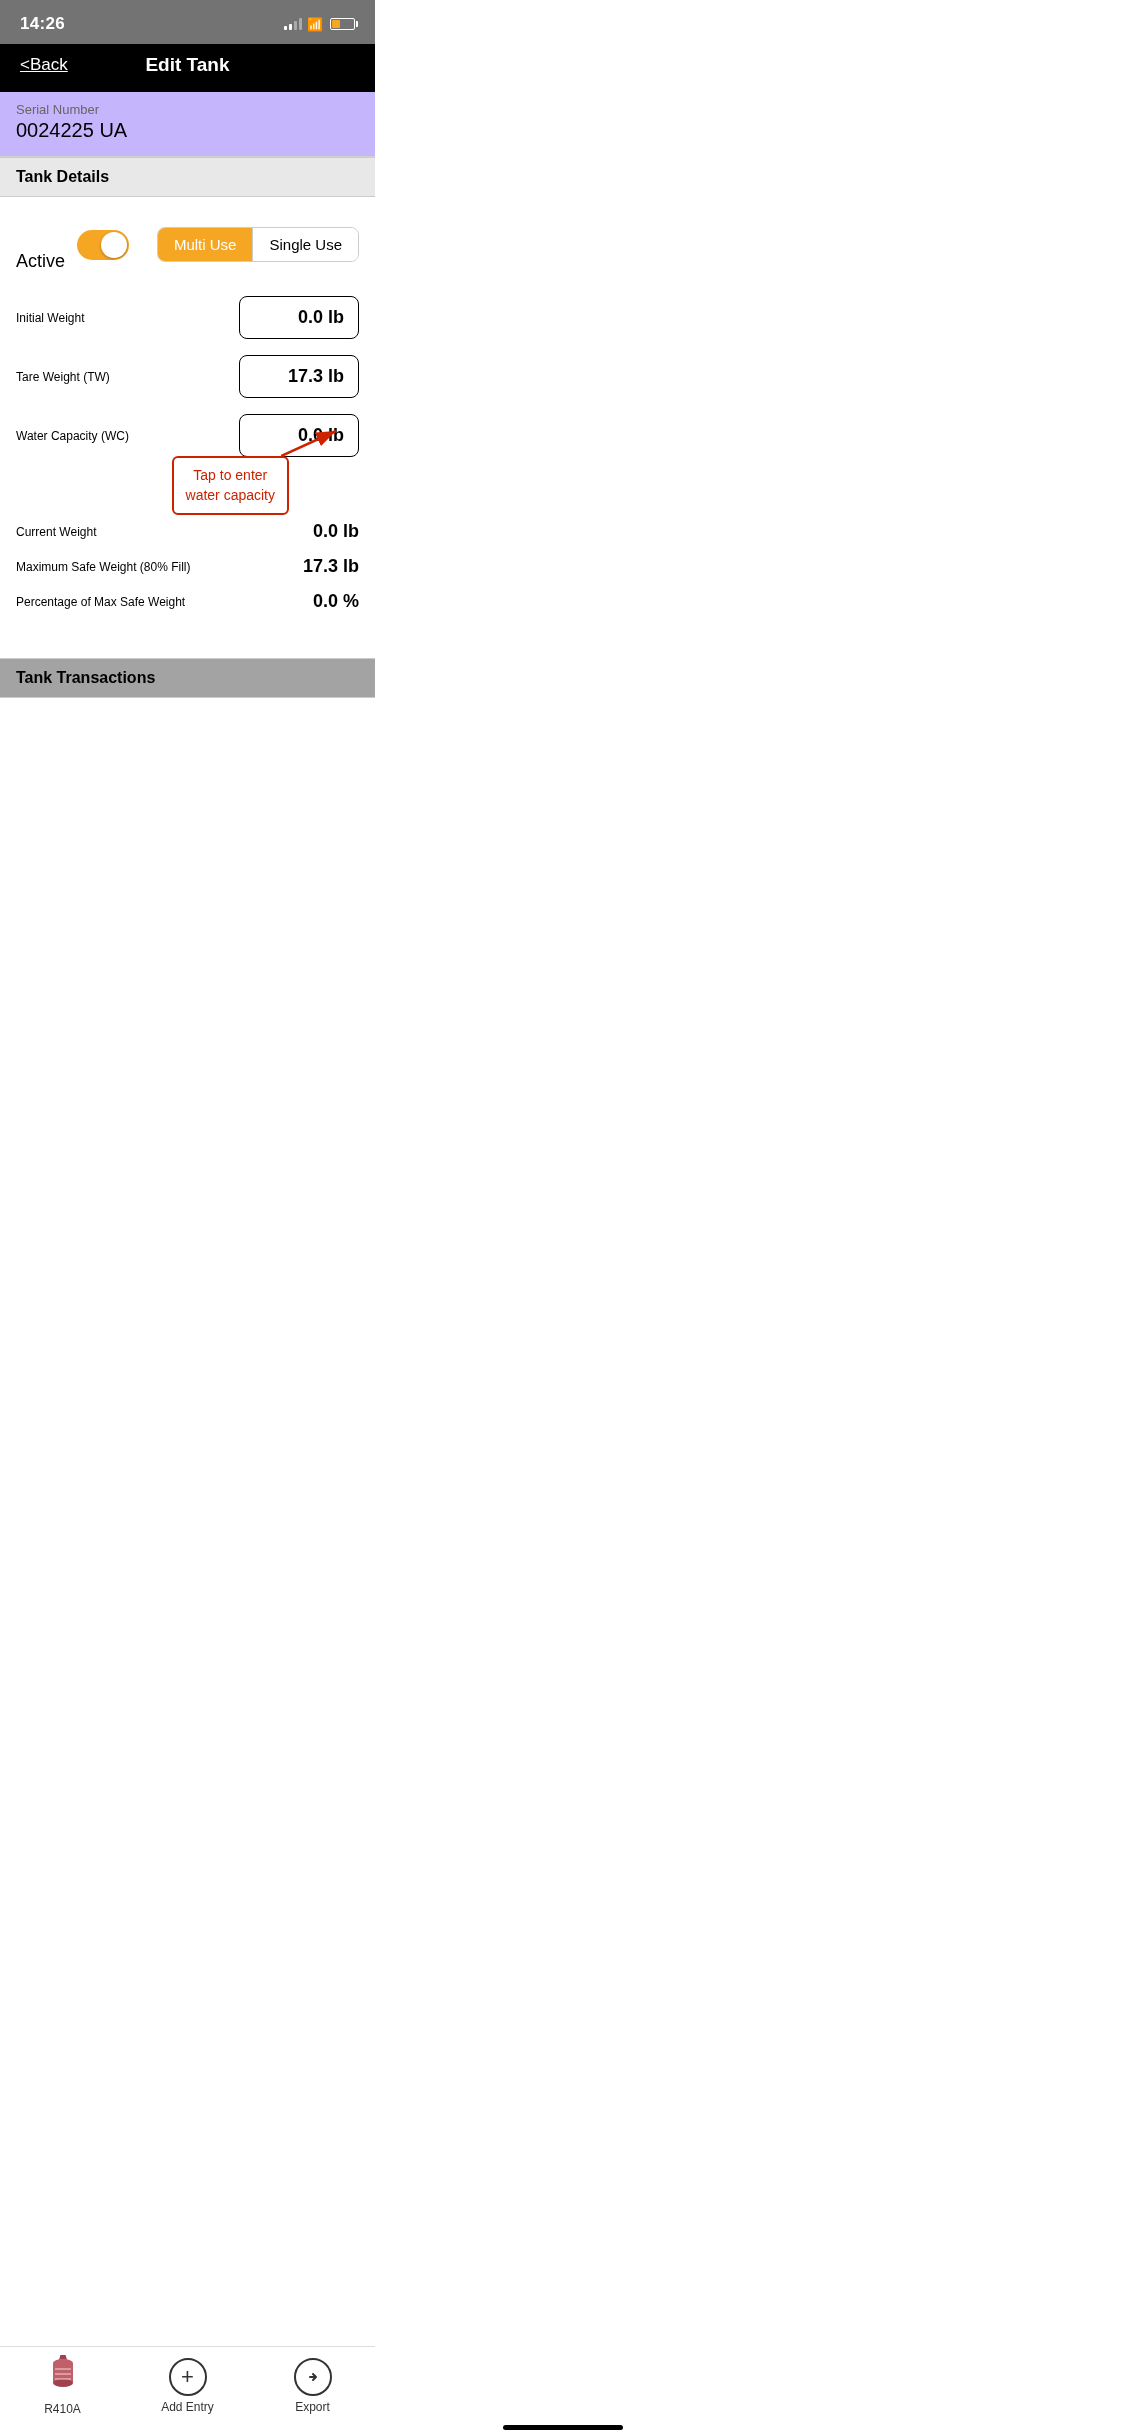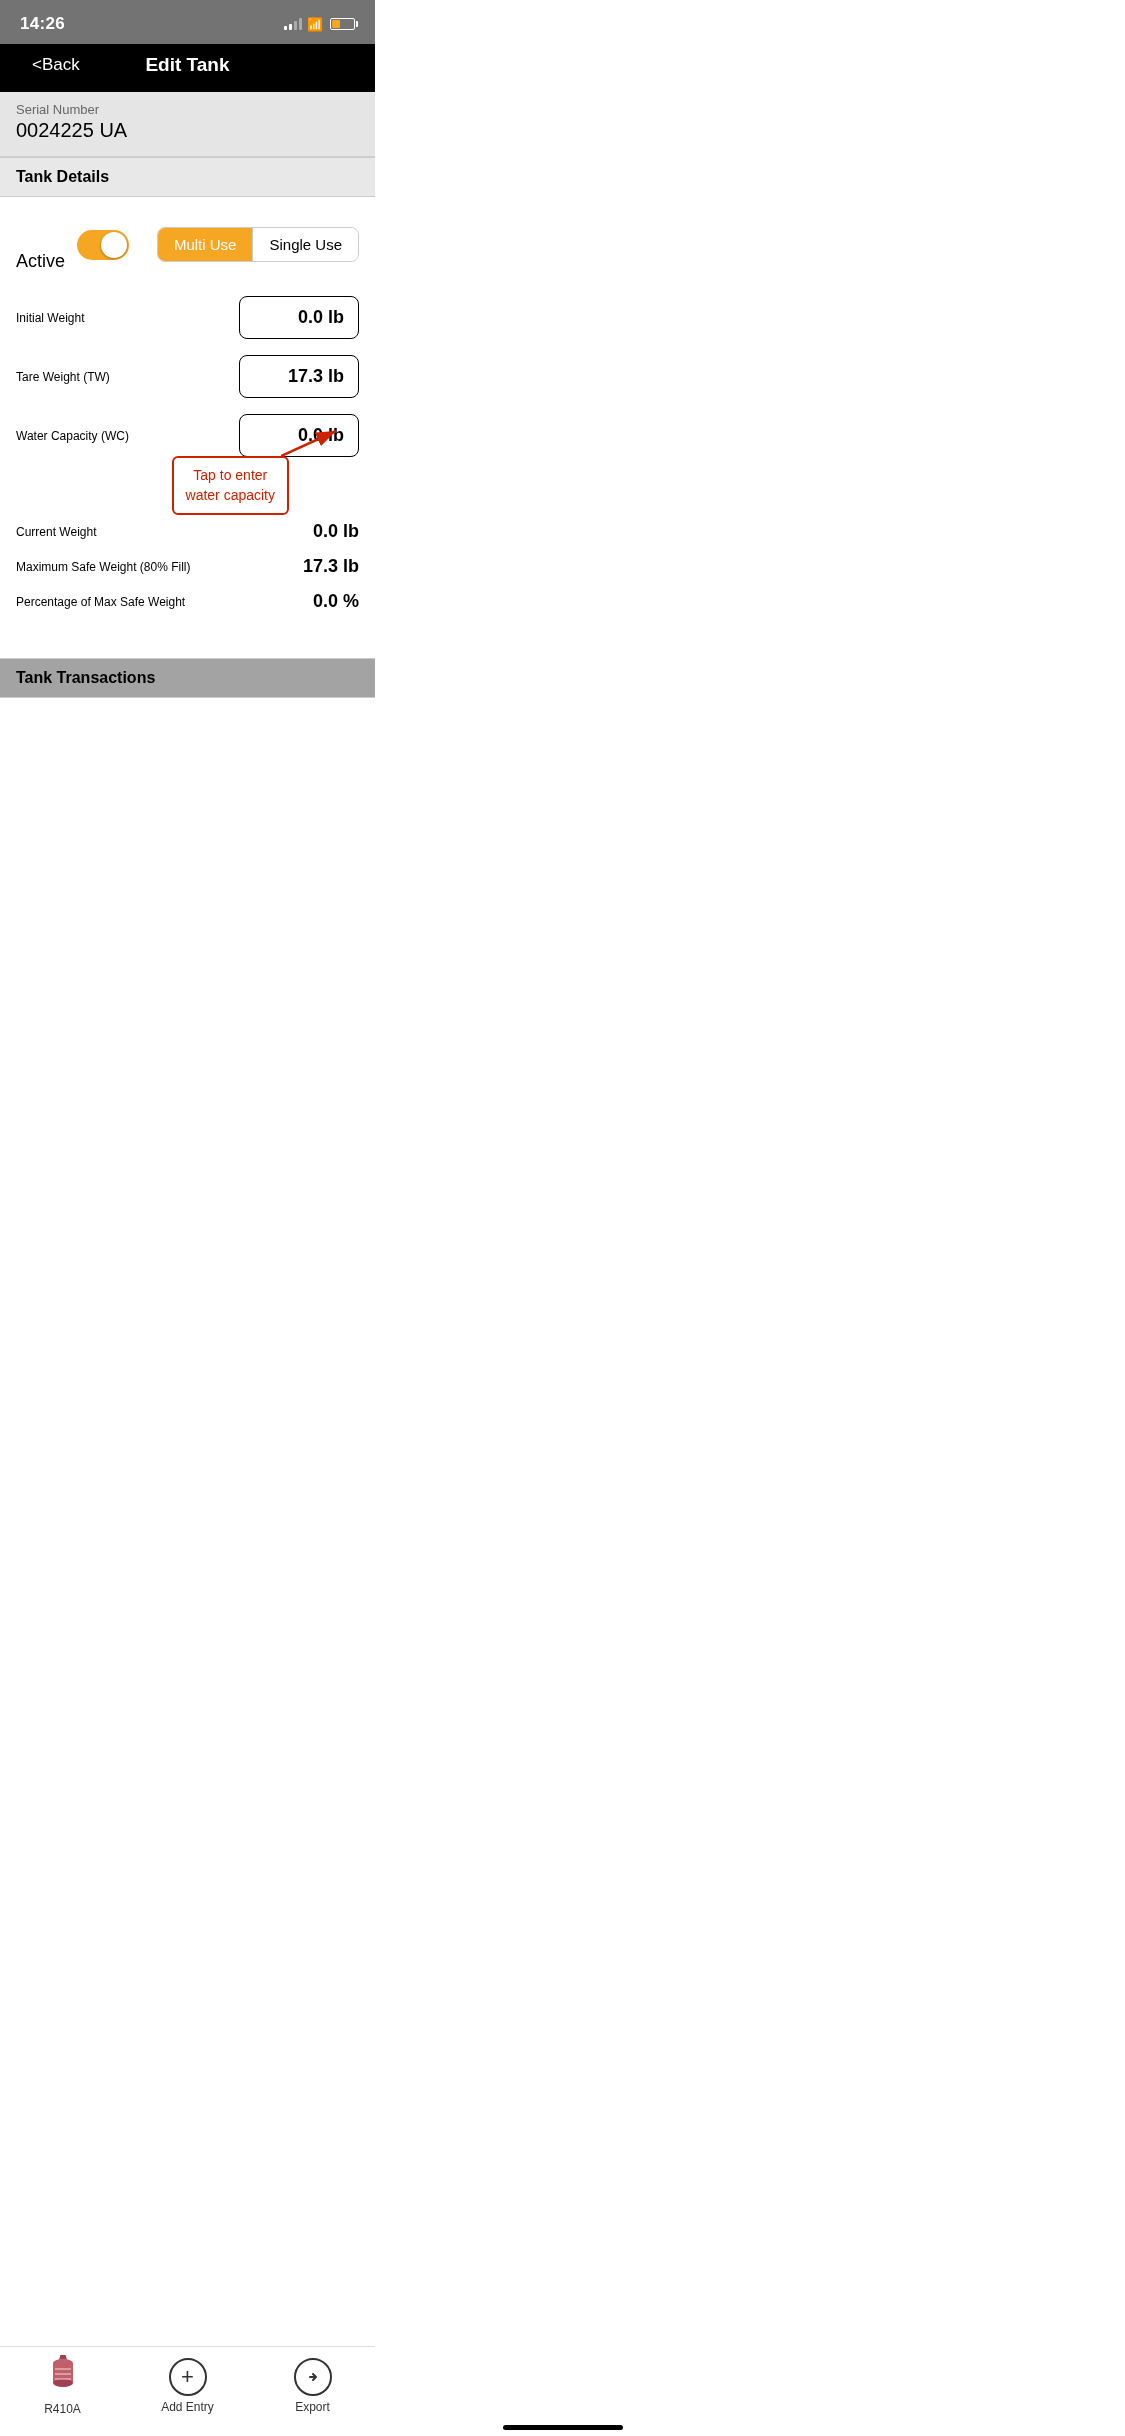--- a/index.html
+++ b/index.html
@@ -87,34 +87,35 @@
     .nav-bar {
       background: #000;
       display: flex;
       justify-content: center;
       align-items: center;
       padding: 10px 20px 16px;
       position: relative;
     }
     .nav-back {
       position: absolute;
-      left: 32px;
+      left: 20px;
       color: #fff;
       font-size: 17px;
       cursor: pointer;
+      text-decoration: underline;
     }
     .nav-title {
       color: #fff;
       font-size: 19px;
       font-weight: 700;
     }
 
     
     .serial-section {
-      background: #e5e5e5;
+      background: #c4b5fd;
       padding: 10px 16px 14px;
       border-bottom: 1px solid #d0d0d0;
     }
     .serial-label {
       font-size: 13px;
       color: #666;
       margin-bottom: 2px;
     }
     .serial-value {
       font-size: 20px;

